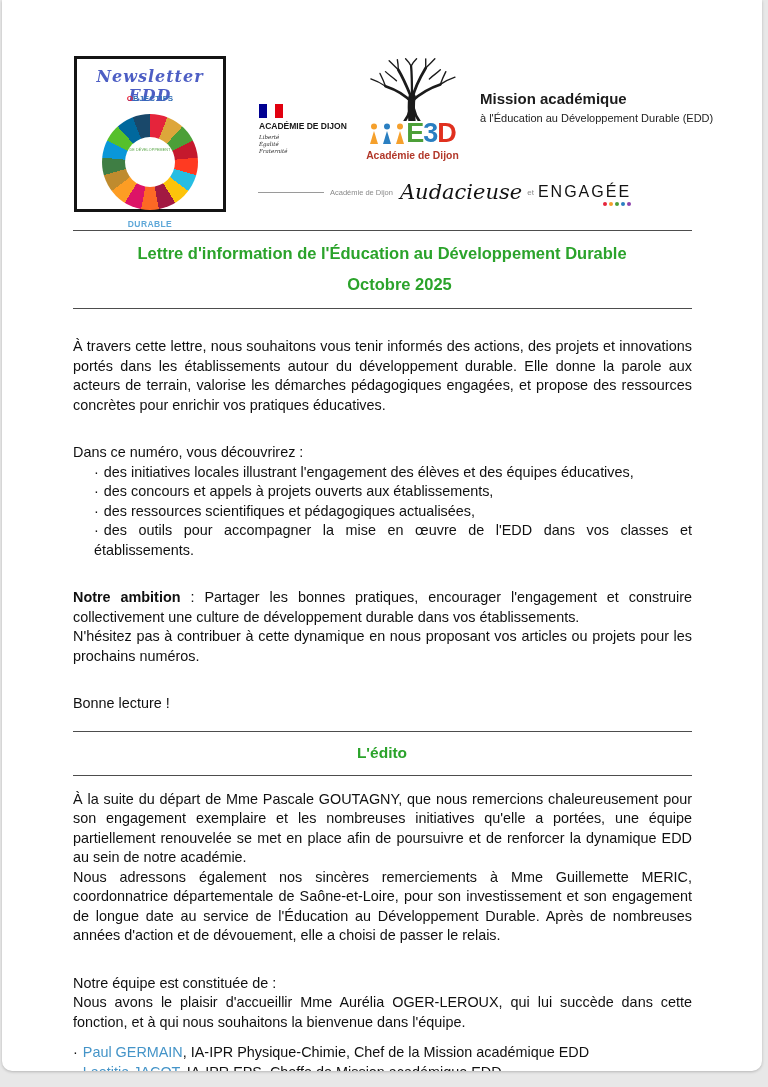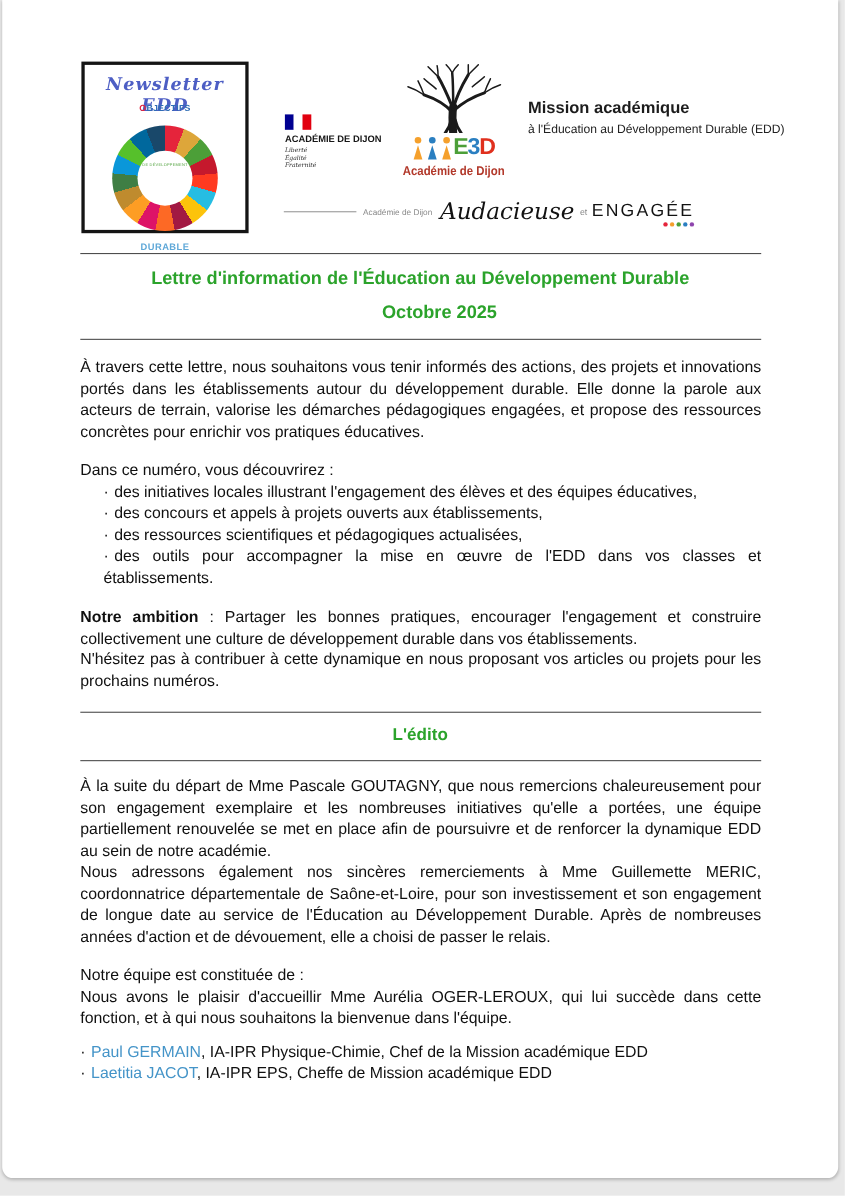--- a/index.html
+++ b/index.html
@@ -35,21 +35,21 @@
   .obj-l1 .obj-o{color:#e5243b;}
   .obj-l2{font-size:3.6px;color:#4c9f38;letter-spacing:.2px;}
   .obj-l3{font-size:8.5px;font-weight:bold;color:#5fa8d8;letter-spacing:.4px;margin-top:24px;}
   .gov{position:absolute;left:257px;top:104px;width:100px;}
   .gov-flag{display:flex;width:24px;height:14px;}
   .gov-flag span{width:8px;height:14px;display:block;}
   .gov-name{font-size:8.5px;font-weight:bold;margin-top:3px;color:#161616;white-space:nowrap;}
   .gov-motto{margin-top:3px;font-family:"DejaVu Serif",serif;font-style:italic;font-size:5.5px;line-height:7px;color:#2a2a2a;}
   .e3d{position:absolute;left:349px;top:57px;width:122px;text-align:center;}
   .e3d-row{display:flex;align-items:flex-end;justify-content:center;margin-top:-8px;height:28px;}
-  .e3d-letters{font-size:21px;font-weight:bold;line-height:24px;letter-spacing:-1px;}
+  .e3d-letters{font-size:27px;font-weight:bold;line-height:24px;letter-spacing:-1px;}
   .e3d-caption{
     margin-top:1px;font-size:11.5px;font-weight:bold;color:#b2382a;
     display:inline-block;transform:scaleX(.9);white-space:nowrap;
   }
   .mission{position:absolute;left:478px;top:90px;width:238px;}
   .mission-title{font-size:15px;font-weight:bold;color:#1c1c1c;}
   .mission-sub{font-size:11px;margin-top:5px;color:#222;}
   .tagline{position:absolute;left:256px;top:180px;width:330px;display:flex;align-items:center;}
   .tag-rule{width:66px;height:1px;background:#9a9a9a;flex:none;}
   .tag-prefix{font-size:7.5px;color:#8a8a8a;margin-left:6px;white-space:nowrap;}
@@ -58,21 +58,21 @@
   .tag-word-wrap{position:relative;}
   .tag-word{font-size:16px;letter-spacing:2px;color:#121212;white-space:nowrap;}
   .dots{position:absolute;right:0;top:19px;display:flex;gap:2px;}
   .dot{width:4px;height:4px;border-radius:50%;display:block;}
   
   .rule{border:0;border-top:1px solid #4d4d4d;margin:0 70px 0 71px;}
   .masthead-title{text-align:center;font-weight:bold;font-size:16.5px;margin:13px 40px 0;}
   .masthead-date{text-align:center;font-weight:bold;font-size:16.5px;margin:12px 0 14px;padding-left:35px;}
   
   .content{padding:0 70px 0 71px;font-size:14.4px;line-height:19.5px;color:#101010;}
-  .para{text-align:justify;margin:16px 0 0;}
+  .para{text-align:justify;margin:28px 0 0;}
   .tight{margin:0;}
   .bullets{margin:0 0 0 21px;}
   .b-item{text-align:justify;}
   .blt{margin-right:5px;}
   .bold{font-weight:bold;}
   .section-rule-top{margin-top:17px;}
   .section-head{text-align:center;font-weight:bold;font-size:15.5px;margin:12px 0 13px;}
   .gap-top{margin-top:14px;}
   .team{margin-top:11px;}
   .team-item{text-align:left;}
@@ -191,20 +191,21 @@
     <div class="bullets">
       <div class="b-item"><span class="blt">·</span><span>des initiatives locales illustrant l'engagement des élèves et des équipes éducatives,</span></div>
       <div class="b-item"><span class="blt">·</span><span>des concours et appels à projets ouverts aux établissements,</span></div>
       <div class="b-item"><span class="blt">·</span><span>des ressources scientifiques et pédagogiques actualisées,</span></div>
       <div class="b-item"><span class="blt">·</span><span>des outils pour accompagner la mise en œuvre de l'EDD dans vos classes et établissements.</span></div>
     </div>
 
     <p class="para"><span class="bold">Notre ambition</span><span> : Partager les bonnes pratiques, encourager l'engagement et construire collectivement une culture de développement durable dans vos établissements.</span></p>
     <p class="para tight">N'hésitez pas à contribuer à cette dynamique en nous proposant vos articles ou projets pour les prochains numéros.</p>
 
+    <p class="para">Bonne lecture !</p>
   </div>
 
   <hr class="rule section-rule-top">
   <div class="section-head accent" style="color: rgb(43, 163, 43);">L'édito</div>
   <hr class="rule">
 
   <div class="content">
 
     <p class="para gap-top">À la suite du départ de Mme Pascale GOUTAGNY, que nous remercions chaleureusement pour son engagement exemplaire et les nombreuses initiatives qu'elle a portées, une équipe partiellement renouvelée se met en place afin de poursuivre et de renforcer la dynamique EDD au sein de notre académie.</p>
     <p class="para tight">Nous adressons également nos sincères remerciements à Mme Guillemette MERIC, coordonnatrice départementale de Saône-et-Loire, pour son investissement et son engagement de longue date au service de l'Éducation au Développement Durable. Après de nombreuses années d'action et de dévouement, elle a choisi de passer le relais.</p>

